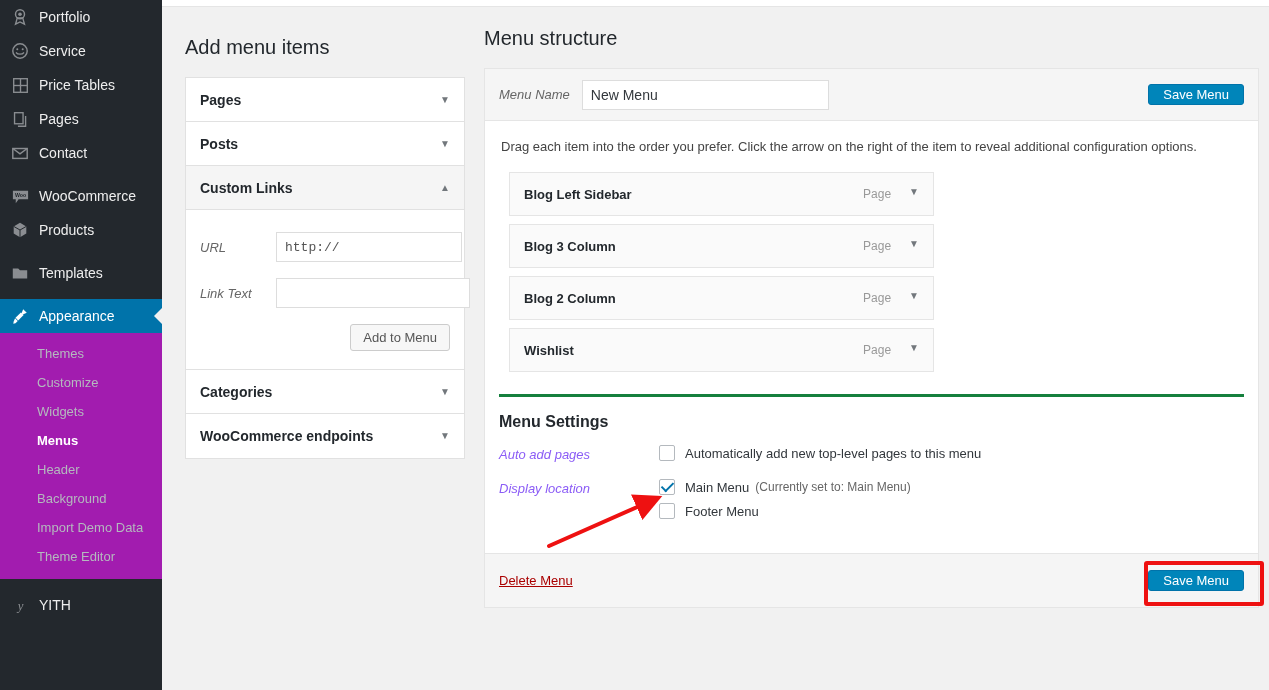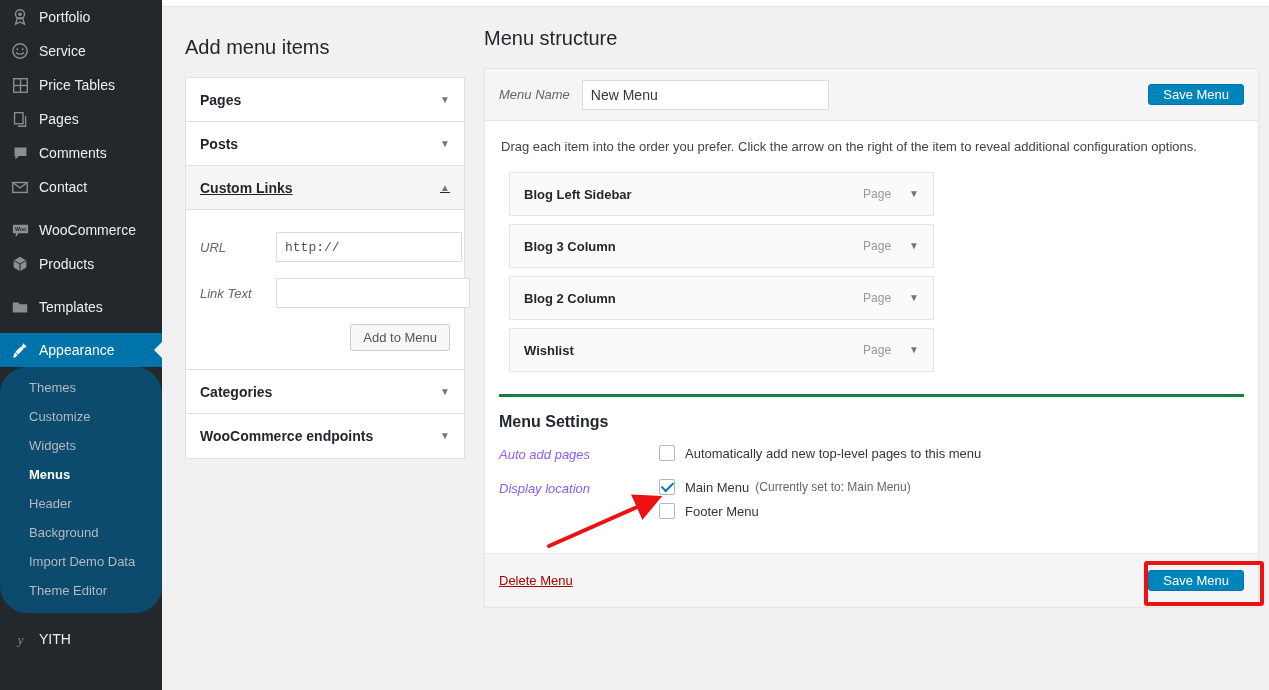--- a/index.html
+++ b/index.html
@@ -32,21 +32,21 @@
   }
   .nav-item.active .ico { opacity:1; }
   .nav-item.active::after {
     content:""; position:absolute; right:0; top:50%;
     transform:translateY(-50%);
     border-top:8px solid transparent;
     border-bottom:8px solid transparent;
     border-right:8px solid #f1f1f1;
   }
   .nav-gap { height:9px; }
-  .submenu { background:#0c4a6e; padding:6px 0 8px 4px;border-radius:27px; }
+  .submenu { background:#a21caf; padding:6px 0 8px 12px; }
   .sub-item {
     display:block; padding:5px 0 5px 25px;
     font-size:13px; color:#b4b9be; cursor:pointer;
     line-height:19px;
   }
   .sub-item.current { color:#fff; font-weight:bold; }
 
   
   #main { position:absolute; left:162px; top:0; right:0; bottom:0; background:#f1f1f1; }
   #topstrip { position:absolute; left:0; top:0; right:0; height:7px; background:#fff; border-bottom:1px solid #e5e5e5; }
@@ -60,21 +60,21 @@
   }
 
   
   .accordion { border:1px solid #e1e1e1; background:#fff; }
   .acc-head {
     display:flex; align-items:center; justify-content:space-between;
     height:44px; padding:0 14px; background:#fff;
     border-bottom:1px solid #e1e1e1; cursor:pointer;
     font-size:14px; font-weight:bold; color:#23282d;
   }
-  .acc-head.open { background:#f5f5f5;text-decoration:underline; }
+  .acc-head.open { background:#f5f5f5; }
   .acc-head:last-child { border-bottom:none; }
   .caret { color:#72777c; font-size:10px; line-height:1; }
   .acc-body { background:#fff; padding:22px 14px 18px 14px; border-bottom:1px solid #e1e1e1; }
   .frow { display:flex; align-items:center; margin-bottom:16px; }
   .flabel {
     width:76px; flex:0 0 76px; font-style:italic;
     color:#666; font-size:13px;
   }
   .finput {
     flex:1; height:30px; border:1px solid #ddd; background:#fff;
@@ -109,21 +109,21 @@
   .panel-body { padding:18px 14px 6px 14px; }
   .hint { font-size:13px; color:#444; margin:0 0 18px 2px; }
 
   .mi-list { width:425px; margin-left:10px; }
   .mi {
     display:flex; align-items:center; justify-content:space-between;
     height:44px; padding:0 14px; margin-bottom:8px;
     background:#fafafa; border:1px solid #e5e5e5; cursor:move;
     font-size:13px; font-weight:bold; color:#23282d;
   }
-  .mi-right { display:flex; align-items:center; gap:18px; }
+  .mi-right { display:flex; align-items:flex-start; gap:18px; }
   .mi-type { font-weight:normal; color:#999; font-size:12px; }
 
   .settings { border-top:3px solid #15803d; margin:22px 0 0 0; padding:16px 0 10px 0; }
   h3.settings-title { font-size:16px; font-weight:bold; color:#23282d; margin:0 0 14px 0; }
   .srow { display:flex; align-items:flex-start; margin-bottom:10px; }
   .slabel { width:160px; flex:0 0 160px; font-style:italic; color:#8b5cf6; font-size:13px; line-height:20px; }
   .opt { display:flex; align-items:center; margin-bottom:8px; }
   .cb {
     width:16px; height:16px; flex:0 0 16px; border:1px solid #b4b9be;
     background:#fff; border-radius:2px; margin-right:10px;
@@ -194,28 +194,20 @@
   <div class="nav-item">
     <span class="ico">
         <svg width="17" height="17" viewBox="0 0 20 20">
           <rect x="3" y="2" width="10" height="13" fill="none" stroke="#a7aaad" stroke-width="1.6"></rect>
           <path d="M7 18h9V6" fill="none" stroke="#a7aaad" stroke-width="1.6"></path>
         </svg>
       </span>
     <span>Pages</span>
   </div>
 
-  <div class="nav-item">
-    <span class="ico">
-        <svg width="17" height="17" viewBox="0 0 20 20">
-          <path d="M3 3h14v10H8l-4 4v-4H3z" fill="#a7aaad"></path>
-        </svg>
-      </span>
-    <span>Comments</span>
-  </div>
 
   <div class="nav-item">
     <span class="ico">
         <svg width="18" height="18" viewBox="0 0 20 20">
           <rect x="2" y="5" width="16" height="11" fill="none" stroke="#a7aaad" stroke-width="1.6"></rect>
           <path d="M2 5l8 6 8-6" fill="none" stroke="#a7aaad" stroke-width="1.6"></path>
         </svg>
       </span>
     <span>Contact</span>
   </div>

